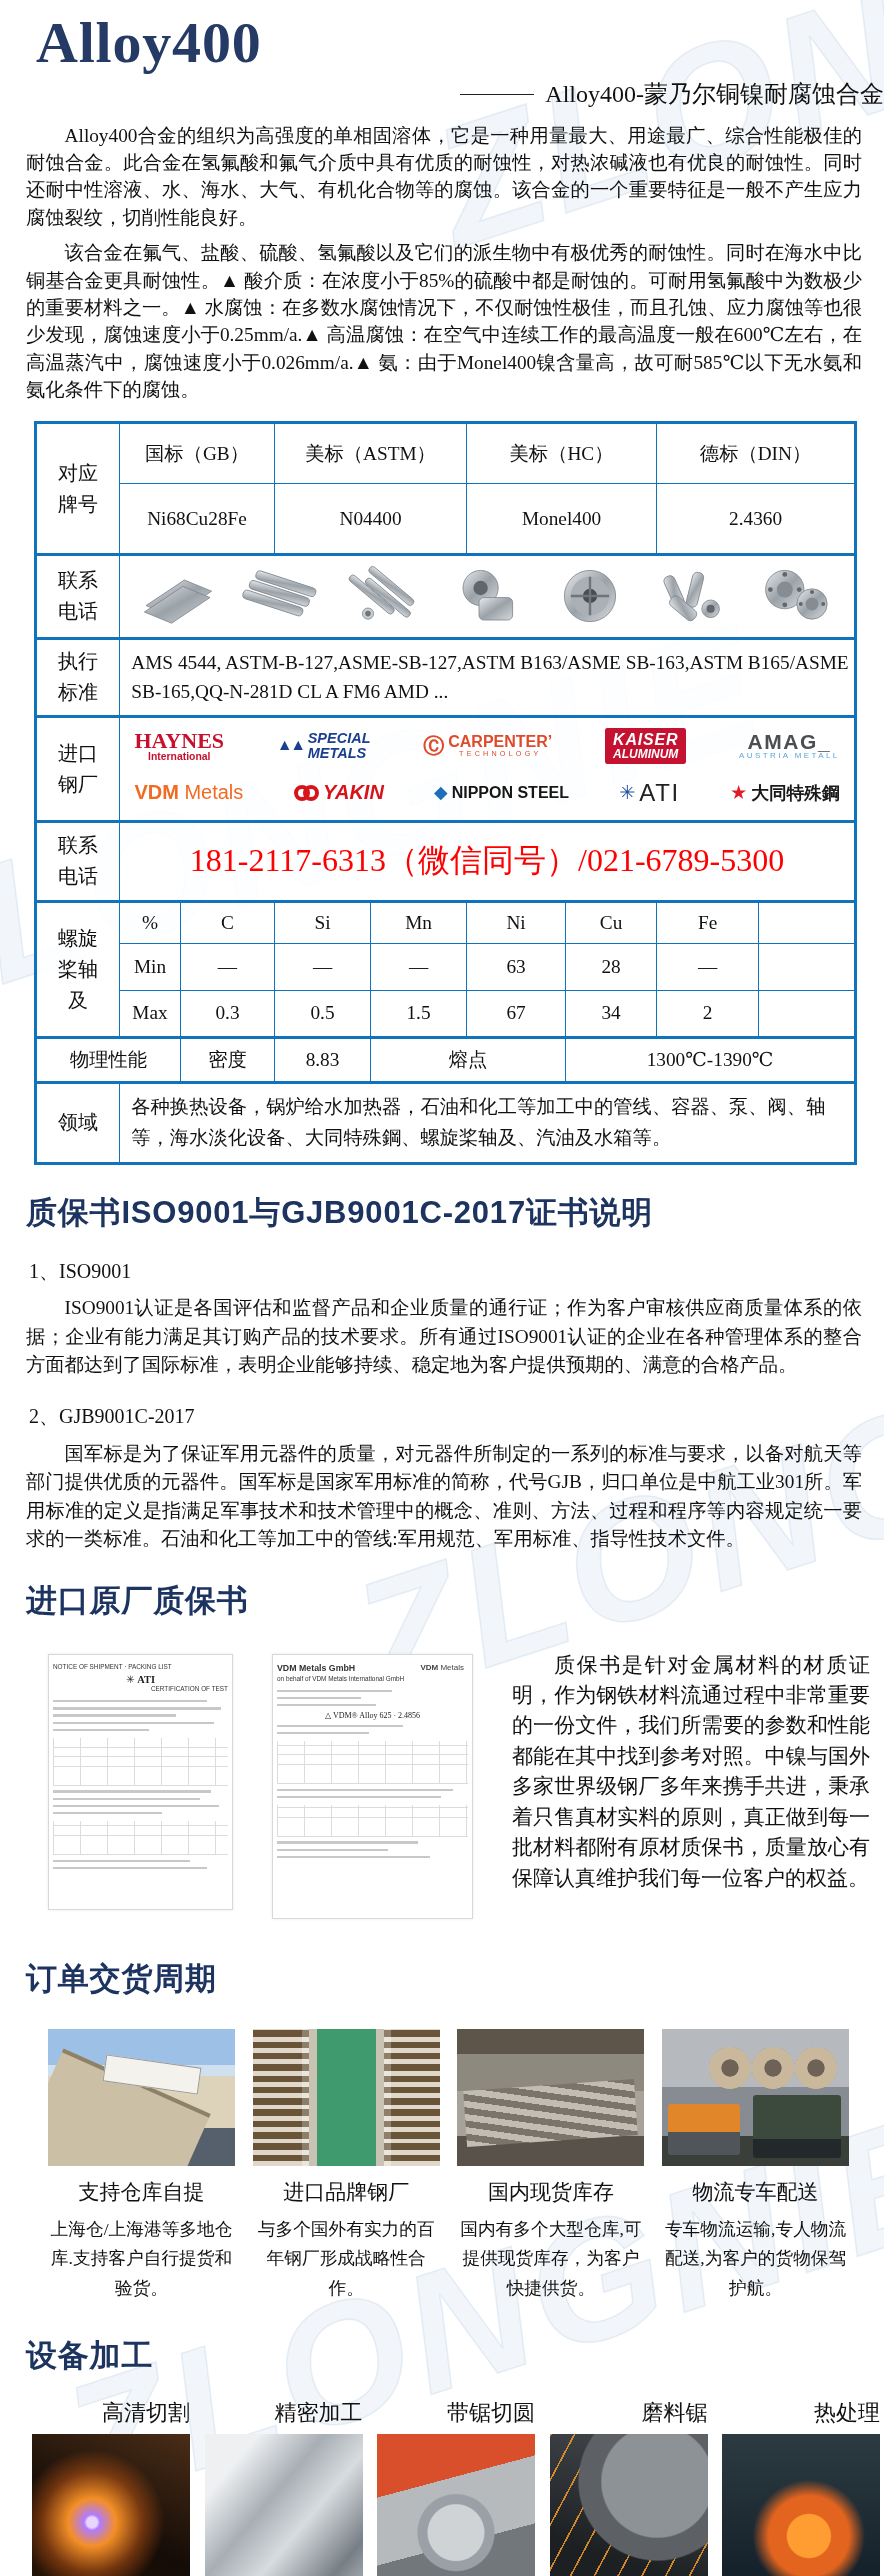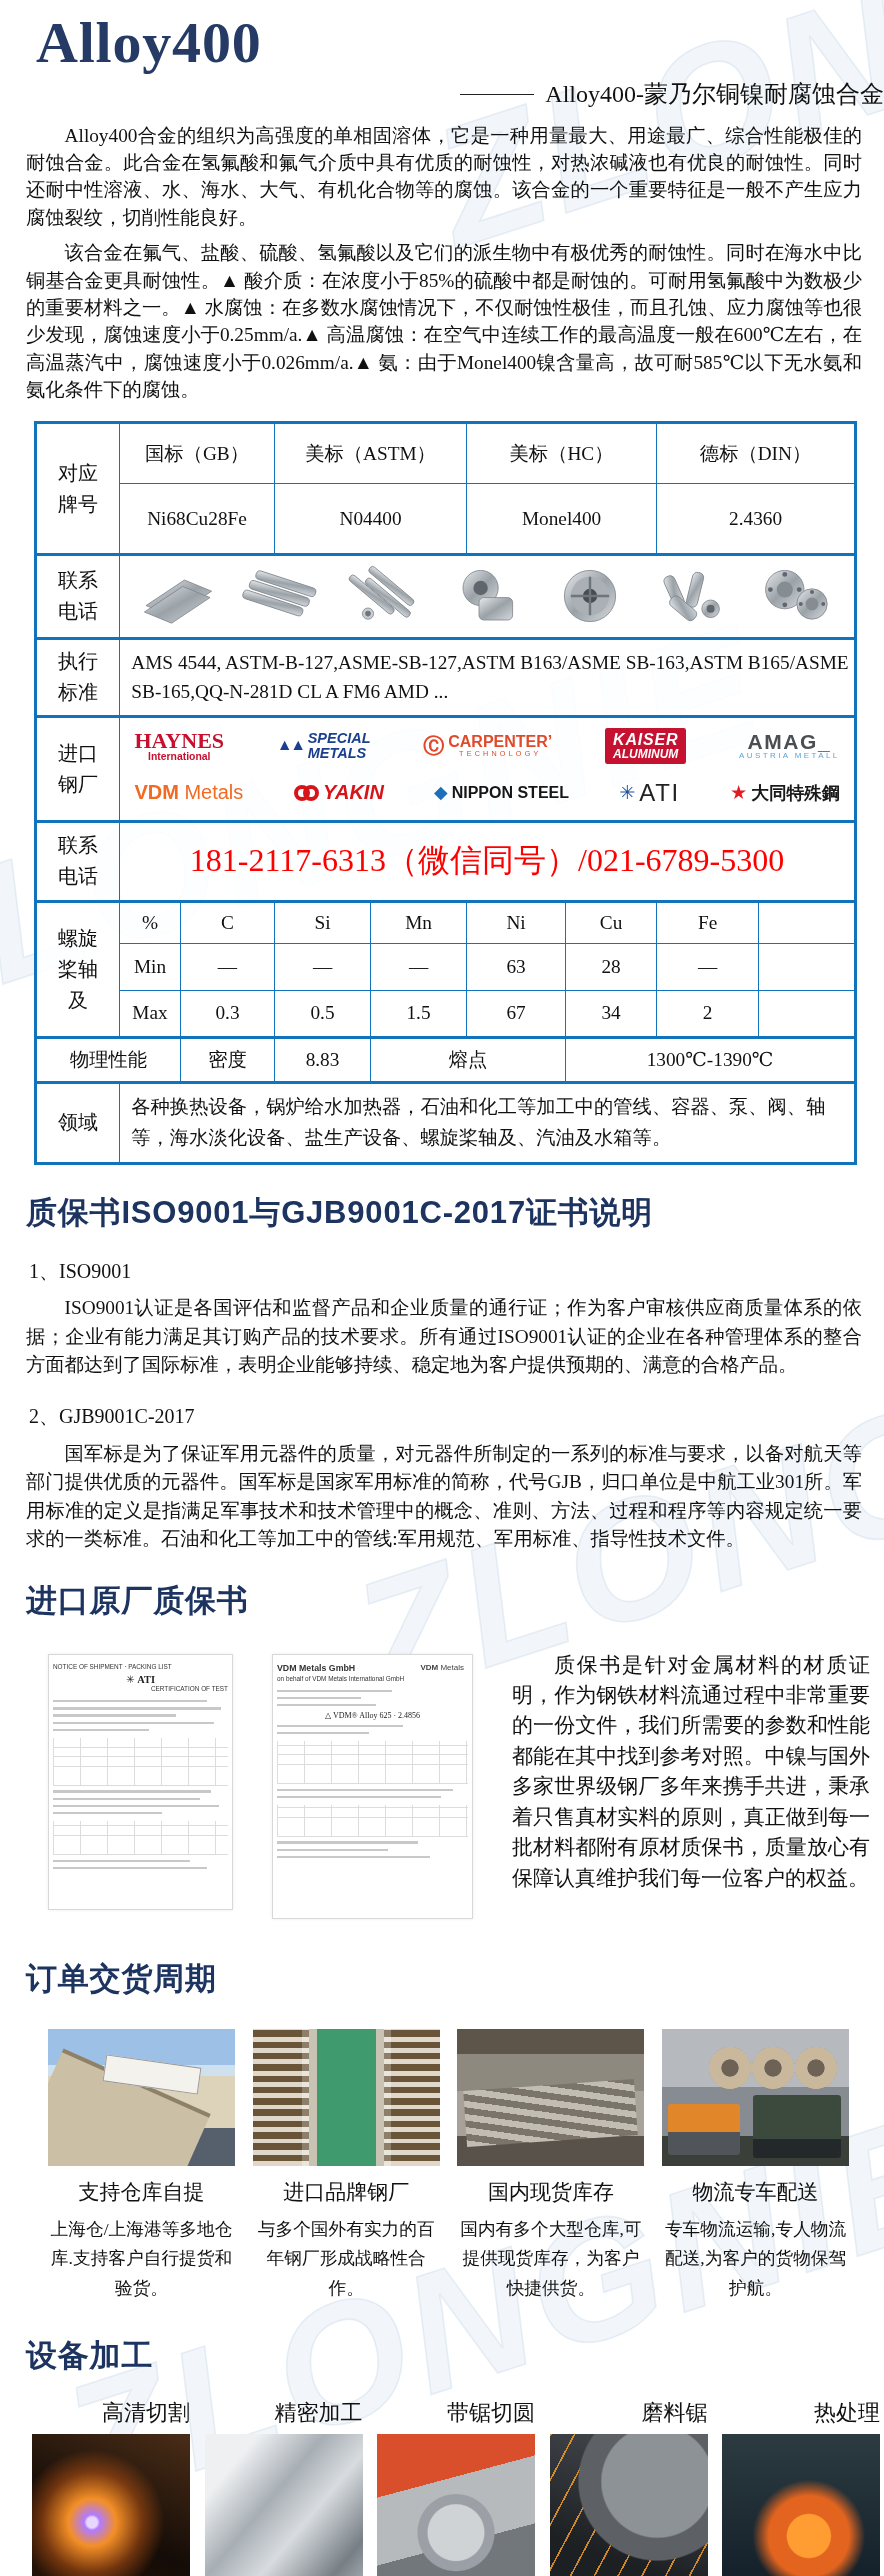--- a/index.html
+++ b/index.html
@@ -381,21 +381,21 @@
       </tr>
       <tr class="phys tsep">
         <td colspan="2" class="nowrap">物理性能</td>
         <td>密度</td>
         <td>8.83</td>
         <td colspan="2">熔点</td>
         <td colspan="3">1300℃-1390℃</td>
       </tr>
       <tr class="tsep">
         <td class="lbl"><span style="font-size:20px;">领域</span></td>
-        <td colspan="8" class="fields-cell">各种换热设备，锅炉给水加热器，石油和化工等加工中的管线、容器、泵、阀、轴等，海水淡化设备、盐生产设备、螺旋桨轴及、汽油及水箱等。</td>
+        <td colspan="8" class="fields-cell">各种换热设备，锅炉给水加热器，石油和化工等加工中的管线、容器、泵、阀、轴等，海水淡化设备、大同特殊鋼、螺旋桨轴及、汽油及水箱等。</td>
       </tr>
     </tbody>
       </table>
 
     <div class="sec-h">质保书ISO9001与GJB9001C-2017证书说明</div>
     <div class="item-t">1、ISO9001</div>
     <div class="item-p">ISO9001认证是各国评估和监督产品和企业质量的通行证；作为客户审核供应商质量体系的依据；企业有能力满足其订购产品的技术要求。所有通过ISO9001认证的企业在各种管理体系的整合方面都达到了国际标准，表明企业能够持续、稳定地为客户提供预期的、满意的合格产品。</div>
     <div class="item-t">2、GJB9001C-2017</div>
     <div class="item-p">国军标是为了保证军用元器件的质量，对元器件所制定的一系列的标准与要求，以备对航天等部门提供优质的元器件。国军标是国家军用标准的简称，代号GJB，归口单位是中航工业301所。军用标准的定义是指满足军事技术和技术管理中的概念、准则、方法、过程和程序等内容规定统一要求的一类标准。石油和化工等加工中的管线:军用规范、军用标准、指导性技术文件。</div>
 

